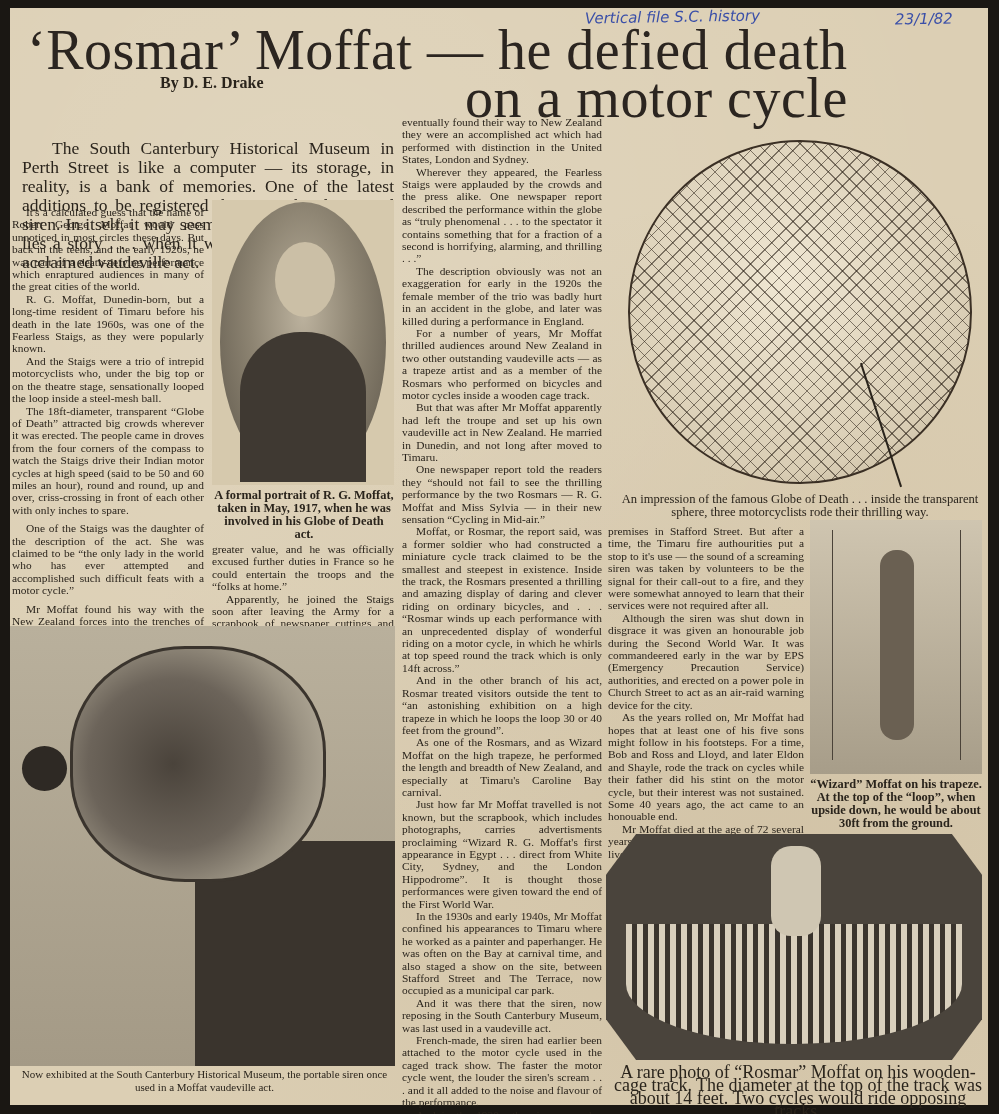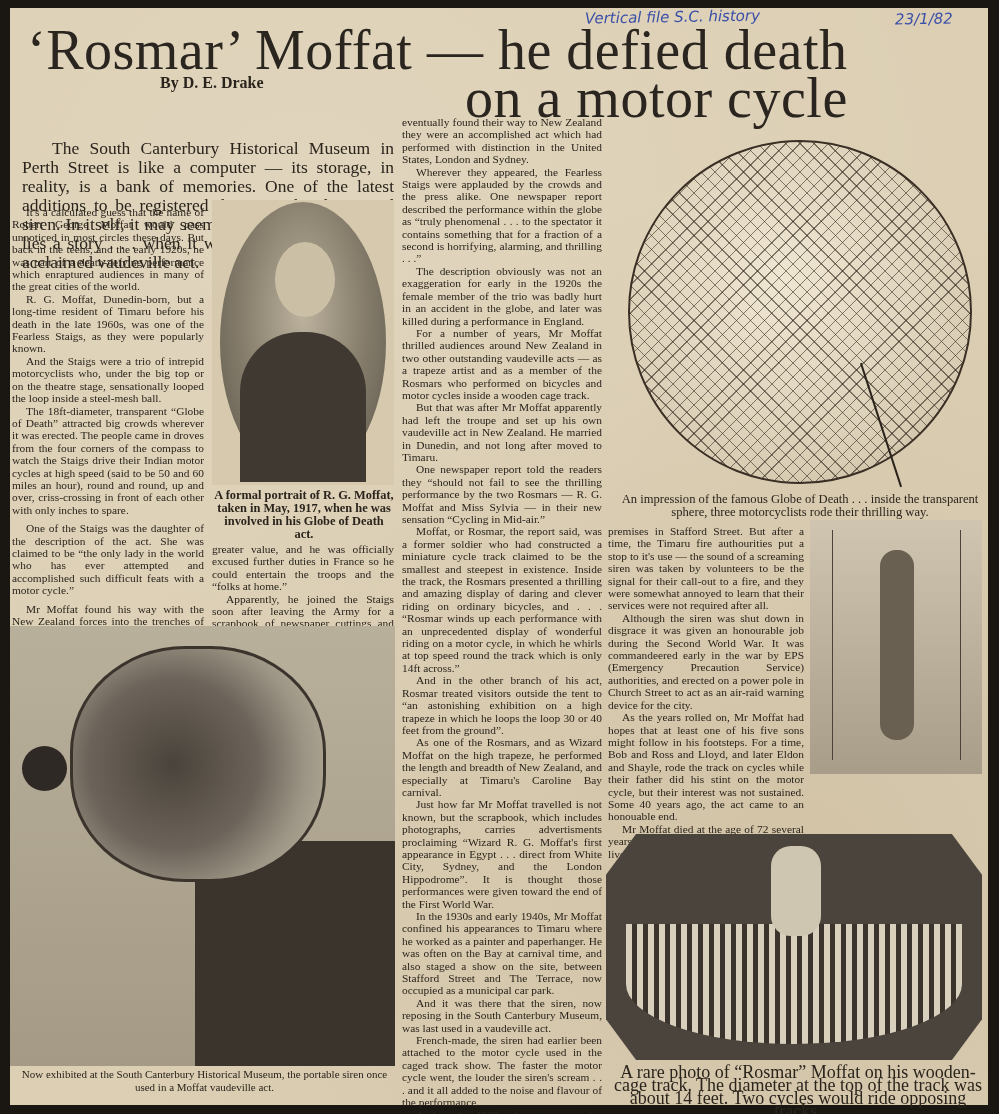--- a/index.html
+++ b/index.html
@@ -95,20 +95,21 @@
     <p>Although the siren was shut down in disgrace it was given an honourable job during the Second World War. It was commandeered early in the war by EPS (Emergency Precaution Service) authorities, and erected on a power pole in Church Street to act as an air-raid warning device for the city.</p>
     <p>As the years rolled on, Mr Moffat had hopes that at least one of his five sons might follow in his footsteps. For a time, Bob and Ross and Lloyd, and later Eldon and Shayle, rode the track on cycles while their father did his stint on the motor cycle, but their interest was not sustained. Some 40 years ago, the act came to an honouable end.</p>
     <p>Mr Moffat died at the age of 72 several years ago, but the memory of his exploits lives on.</p>
   </div>
 
   <div class="abs photo" style="left:800px;top:512px;width:172px;height:254px;background:linear-gradient(180deg,#cfc5b0,#a79d89);">
     <div class="abs" style="left:22px;top:10px;width:1px;height:230px;background:#4a4238;"></div>
     <div class="abs" style="left:150px;top:10px;width:1px;height:230px;background:#4a4238;"></div>
     <div class="abs" style="left:70px;top:30px;width:34px;height:190px;border-radius:16px;background:#6a6052;"></div>
   </div>
+  <div class="abs caption" style="left:800px;top:770px;width:172px;">“Wizard” Moffat on his trapeze. At the top of the “loop”, when upside down, he would be about 30ft from the ground.</div>
 
   <div class="abs photo octo" style="left:596px;top:826px;width:376px;height:226px;background:#4a443c;">
     <div class="abs" style="left:20px;top:90px;width:336px;height:120px;border-radius:0 0 50% 50%;background:repeating-linear-gradient(90deg,#d8cfbc 0 6px,#3a342d 6px 11px);"></div>
     <div class="abs" style="left:165px;top:12px;width:50px;height:90px;border-radius:20px;background:#cfc6b2;"></div>
   </div>
   <div class="abs caption" style="left:600px;top:1058px;width:376px;font-weight:normal;font-size:18px;">A rare photo of “Rosmar” Moffat on his wooden-cage track. The diameter at the top of the track was about 14 feet. Two cycles would ride opposing tracks.</div>
 
 </div>
 
 </body></html>

